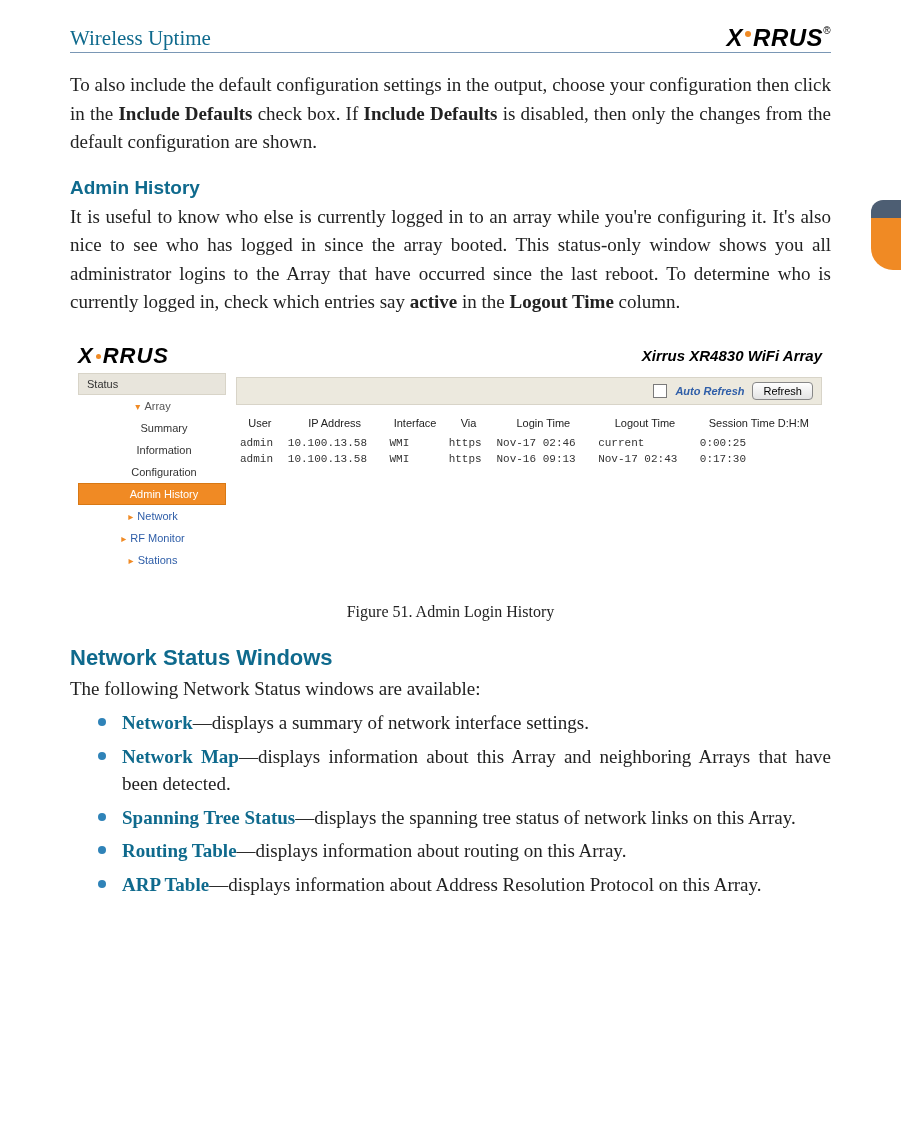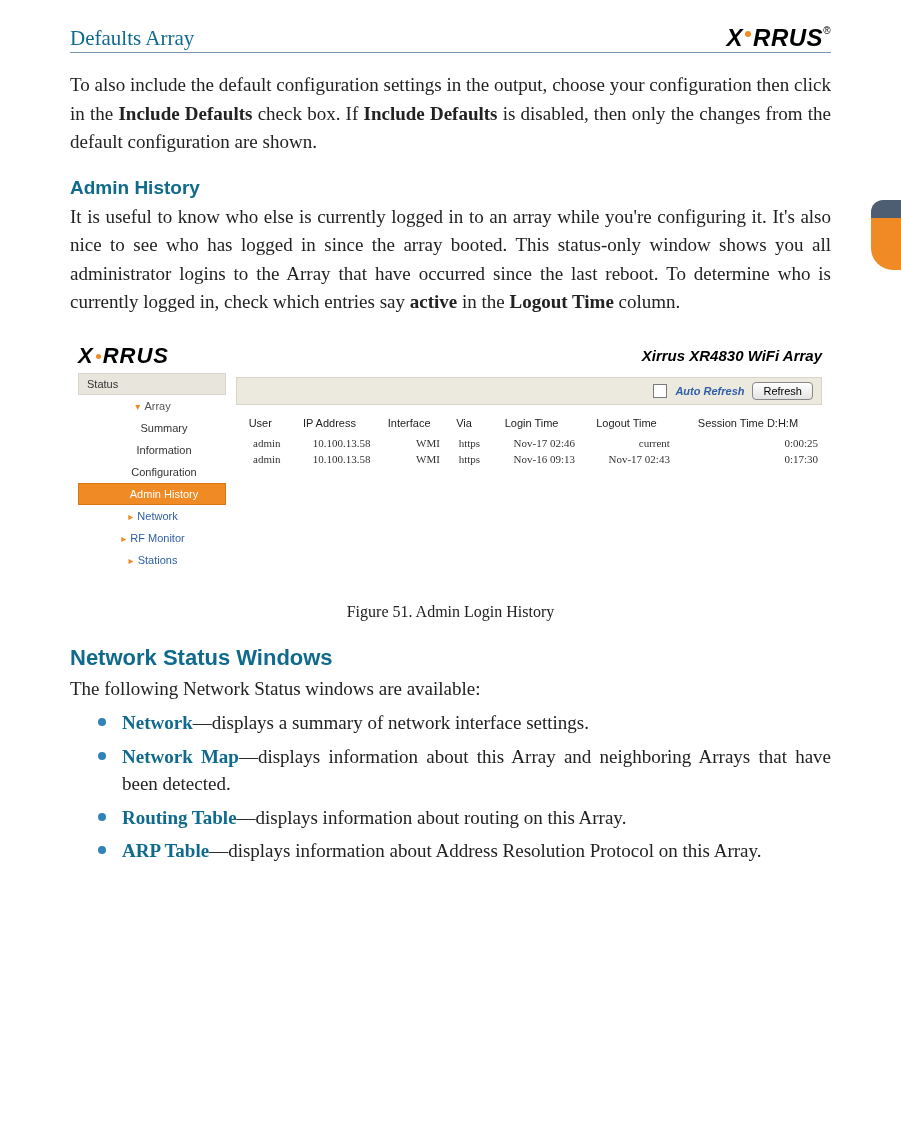--- a/index.html
+++ b/index.html
@@ -122,21 +122,21 @@
   }
   .fig-bar .cb { width:12px; height:12px; border:1px solid #7a7a7a; background:#fff; display:inline-block;}
   .fig-bar .txt { color:#2f5ea8; font-weight:700; font-style: italic; font-family: Arial, sans-serif;}
   .fig-bar button {
     font: 11px Arial, sans-serif; padding: 2px 10px; border:1px solid #888; background:linear-gradient(#fff,#e3e3e3); border-radius:4px;
   }
   .fig-table { width: 100%; border-collapse: collapse; font-size: 11px;}
   .fig-table th {
     color:#222; font-weight:400; text-align:center; padding:6px 4px; font-family: Verdana, Arial, sans-serif;
   }
-  .fig-table td { text-align:right; padding:2px 4px; color:#333; font-family: Liberation Serif, serif; margin-top: 24px;}
+  .fig-table td { text-align:left; padding:2px 4px; color:#333; font-family: Liberation Mono, monospace; margin-top: 24px;}
   .fig-caption {
     text-align: center; font-size: 16px; margin: 14px 0 10px; font-family: "Palatino Linotype", Georgia, serif;
   }
   ul.bullets { list-style:none; padding:0; margin: 6px 0 0 28px; }
   ul.bullets li { position:relative; padding-left: 24px; margin: 6px 0; font-size:19px; line-height:1.45; text-align: justify;}
   ul.bullets li::before {
     content:""; position:absolute; left:0; top:9px; width:8px; height:8px;
     border-radius:50%; background:#2f83b8;
   }
   ul.bullets li .link { color:#0f6a8d; font-weight:700; }
@@ -149,21 +149,21 @@
     font-size: 20px;
     color: #0f6a8d;
     font-family: Arial, Helvetica, sans-serif;
   }
 </style>
 </head>
 <body>
 
 <div class="page">
   <div class="hdr">
-    <div class="hdr-title">Defaults Array</div>
+    <div class="hdr-title">Wireless Uptime</div>
     <div class="logo">
       X<span class="dot"></span>RRUS<span class="reg">®</span>
     </div>
   </div>
 
   <p class="body-p">
     <span>To also include the default configuration settings in the output, choose your configuration then click in the </span><span class="bold">Include Defaults</span><span> check box. If </span><span class="bold">Include Defaults</span><span> is disabled, then only the changes from the default configuration are shown.</span>
   </p>
 
   <div class="sec-h2">Admin History</div>
@@ -242,20 +242,23 @@
   <div class="sec-h1">Network Status Windows</div>
   <p class="body-p" style="margin-bottom:6px;">The following Network Status windows are available:</p>
   <ul class="bullets">
     <li>
       <span class="link">Network</span><span>—displays a summary of network interface settings.</span>
     </li>
     <li>
       <span class="link">Network Map</span><span>—displays information about this Array and neighboring Arrays that have been detected.</span>
     </li>
     <li>
+      <span class="link">Spanning Tree Status</span><span>—displays the spanning tree status of network links on this Array.</span>
+    </li>
+    <li>
       <span class="link">Routing Table</span><span>—displays information about routing on this Array.</span>
     </li>
     <li>
       <span class="link">ARP Table</span><span>—displays information about Address Resolution Protocol on this Array.</span>
     </li>
   </ul>
 
 </div>
 
 </body></html>

